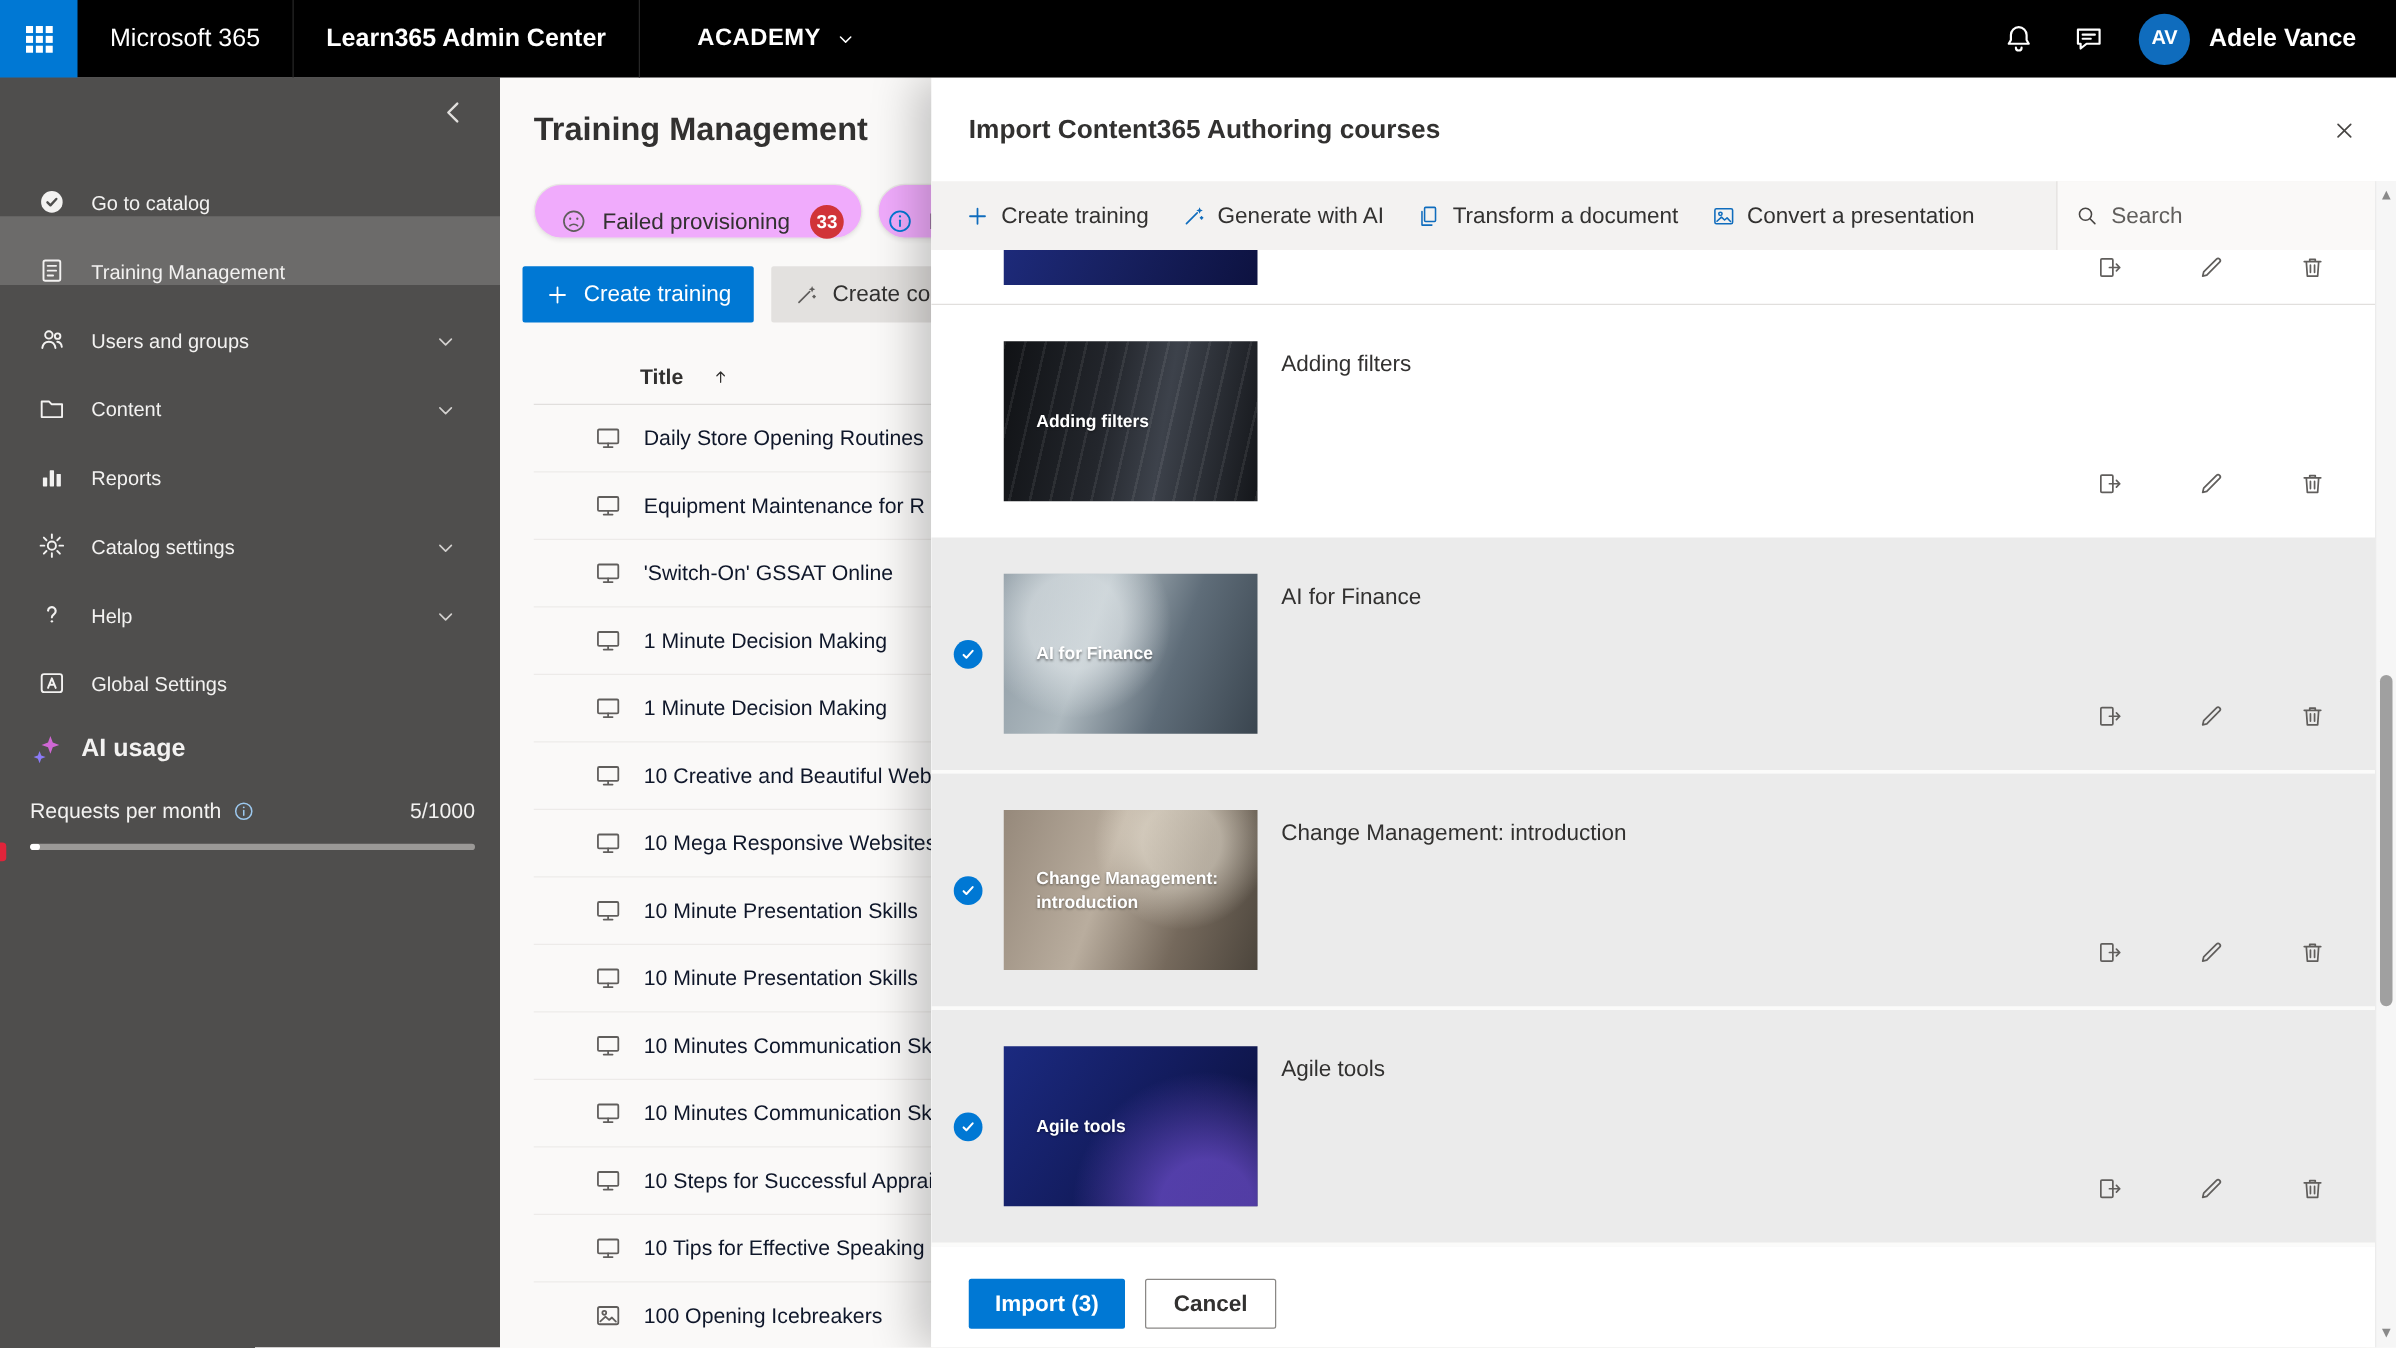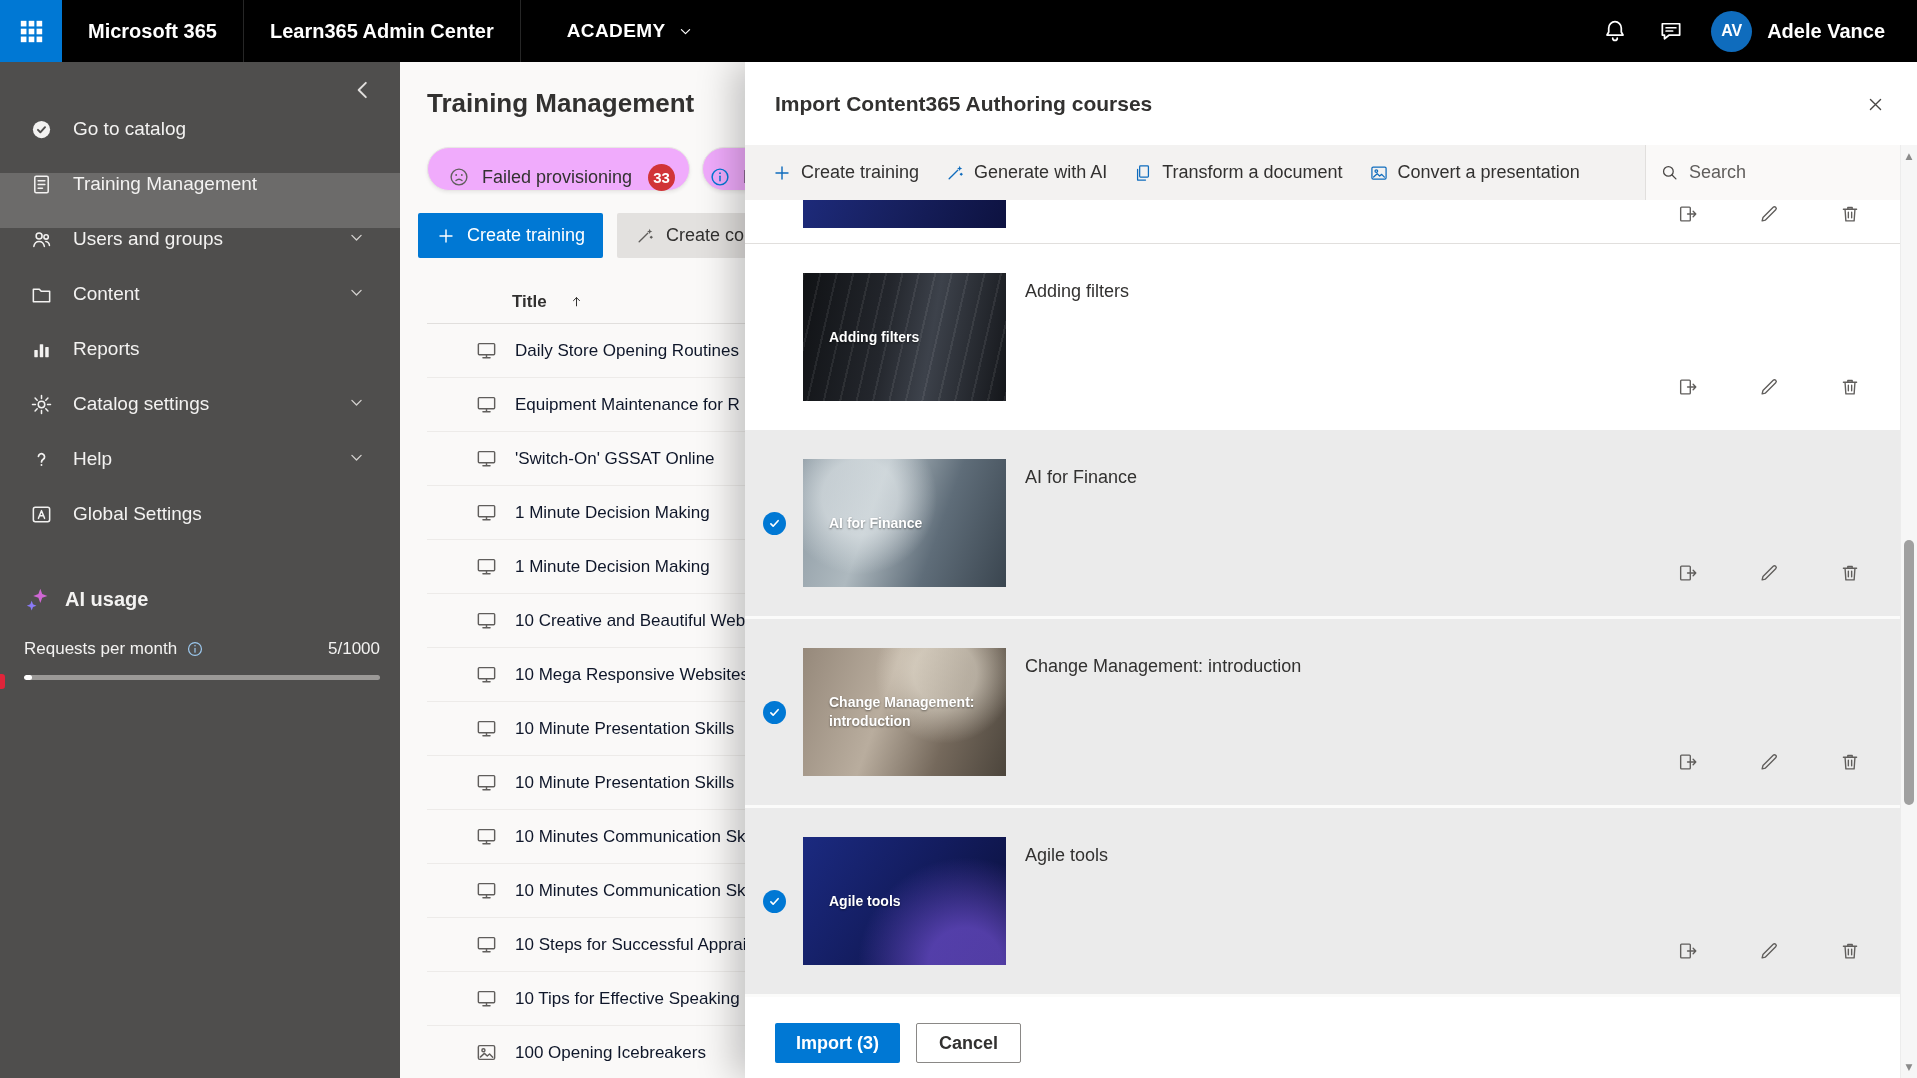--- a/index.html
+++ b/index.html
@@ -6,36 +6,36 @@
   html,body{width:1917px;height:1078px;overflow:hidden;background:#faf9f8;color:#323130;
     font-family:"Liberation Sans","DejaVu Sans",sans-serif}
   body{position:relative}
   .icon{display:inline-flex;align-items:center;justify-content:center;flex:none}
   .icon svg{width:100%;height:100%;display:block}
 
   
   .topbar{position:absolute;top:0;left:0;right:0;height:62px;background:#000;display:flex;align-items:center;color:#fff;z-index:30}
   .waffle{width:62px;height:62px;background:#0078d4;display:flex;align-items:center;justify-content:center;cursor:pointer}
   .waffle .icon{width:27px;height:27px}
-  .tb-brand{font-size:20px;font-weight:700;margin-left:26px;white-space:nowrap}
+  .tb-brand{font-size:20px;font-weight:400;margin-left:26px;white-space:nowrap}
   .tb-div{width:1px;height:62px;background:#262626;margin-left:26px}
   .tb-app{font-size:20px;font-weight:700;margin-left:26px;white-space:nowrap}
   .tb-tenant{display:flex;align-items:center;gap:11px;margin-left:46px;font-size:19px;font-weight:700;letter-spacing:.4px;cursor:pointer}
   .tb-tenant .icon{width:17px;height:17px;color:#fff}
   .tb-right{margin-left:auto;display:flex;align-items:center;padding-right:32px}
   .tb-iconbtn{width:56px;height:62px;display:flex;align-items:center;justify-content:center;cursor:pointer}
   .tb-iconbtn .icon{width:26px;height:26px;color:#fff}
   .avatar{width:41px;height:41px;border-radius:50%;background:#0f6cbd;color:#fff;display:flex;align-items:center;justify-content:center;font-size:16px;font-weight:700;margin-left:12px;cursor:pointer}
   .tb-username{font-size:20px;font-weight:700;margin-left:15px;white-space:nowrap}
 
   
   .sidebar{position:absolute;top:62px;left:0;width:400px;bottom:0;background:#4f4e4d;color:#f3f2f1;z-index:10}
   .collapse-row{height:56px;display:flex;align-items:center;justify-content:flex-end;padding-right:24px}
   .collapse-btn{width:26px;height:26px;color:#e1dfdd;cursor:pointer}
-  .sb-item{height:55px;display:flex;align-items:flex-start;padding:0 34px 0 30px;font-size:19px;cursor:pointer}
+  .sb-item{height:55px;display:flex;align-items:flex-end;padding:0 34px 0 30px;font-size:16px;cursor:pointer}
   .sb-item .sb-ic{width:23px;height:23px;color:#f3f2f1}
   .sb-label{margin-left:20px;white-space:nowrap}
   .sb-chev{width:19px;height:19px;color:#d2d0ce;margin-left:auto}
   .sb-item.selected{background:#6c6b6a}
   .ai-section{margin-top:28px;padding:0 20px 0 24px}
   .ai-head{display:flex;align-items:center;gap:14px;font-size:20px;font-weight:700}
   .ai-head .icon{width:27px;height:27px}
   .req-row{display:flex;align-items:center;margin-top:26px;font-size:17px}
   .req-row .info-ic{width:18px;height:18px;margin-left:9px;color:#9cc8ee;cursor:pointer}
   .req-val{margin-left:auto}

